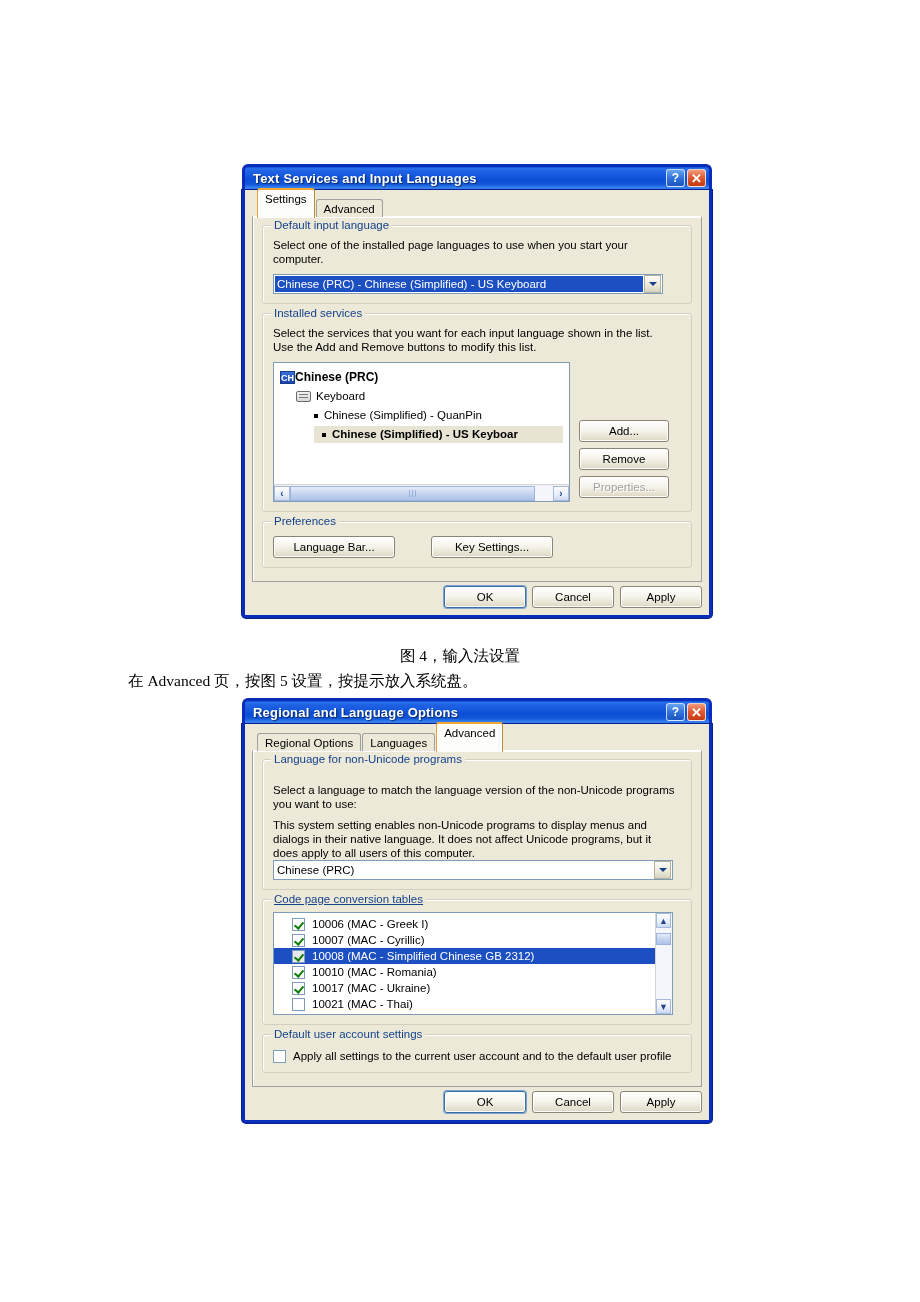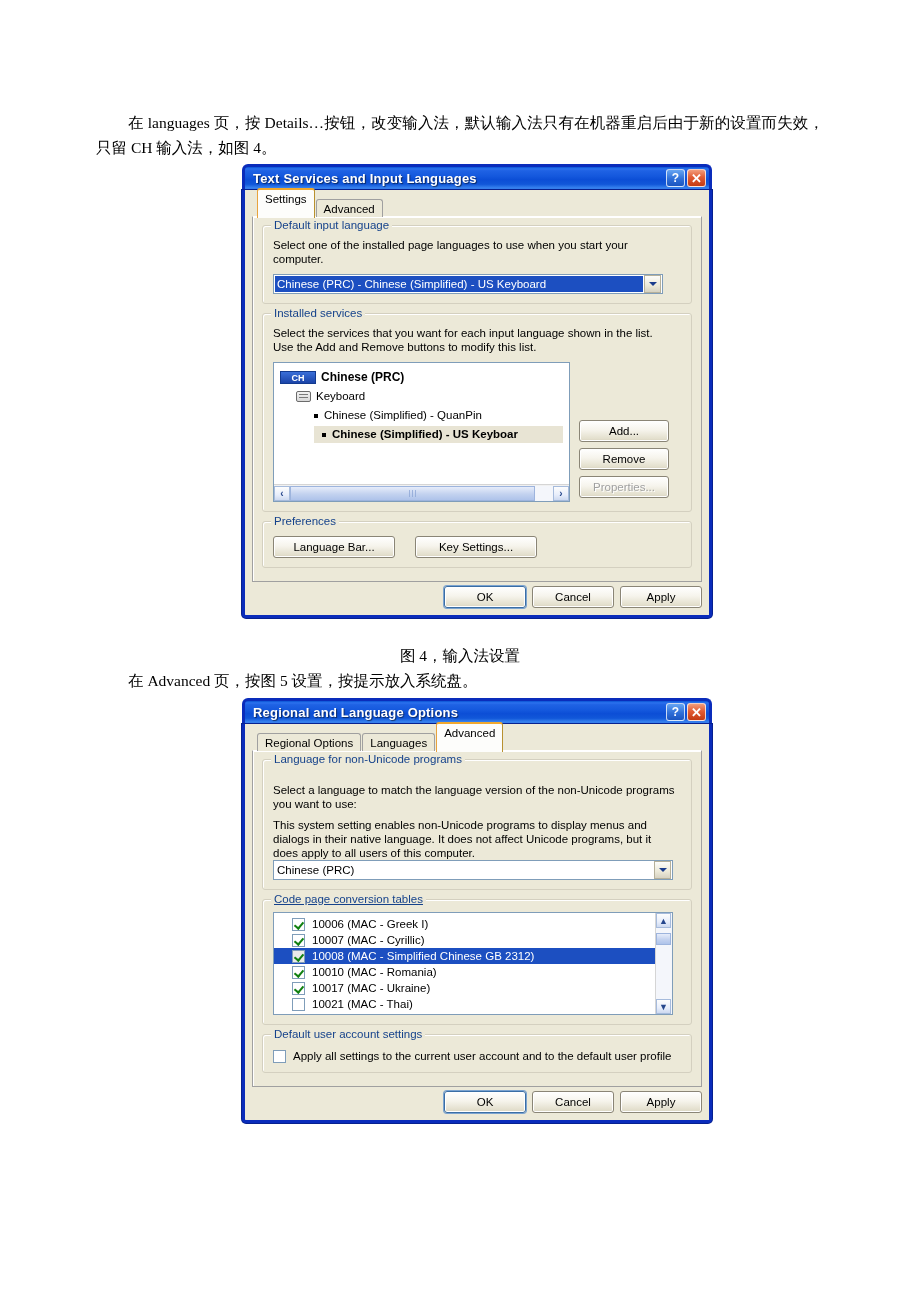--- a/index.html
+++ b/index.html
@@ -255,29 +255,28 @@
   .tree-row {
     font-family: "Liberation Sans", sans-serif;
     font-size: 11.5px;
     line-height: 15px;
     white-space: nowrap;
     display: flex;
     align-items: center;
   }
   .ch-badge {
     display: inline-block;
-    width: 36px; height: 13px;
+    width: 15px; height: 13px;
     background: linear-gradient(to bottom,#3a6fd8,#1b44a8);
     color: #fff;
     font-family: "Liberation Sans", sans-serif;
     font-size: 9px;
     font-weight: bold;
     text-align: center;
     line-height: 13px;
-    margin-right: 5px;
     border: 1px solid #123a8f;
     box-sizing: border-box;
   }
   .kbd-ico {
     display: inline-block;
     width: 15px; height: 11px;
     margin-right: 5px;
     border: 1px solid #6b6b6b;
     border-radius: 2px;
     background:
@@ -398,23 +397,20 @@
     justify-content: flex-end;
     gap: 6px;
     padding-top: 4px;
   }
 </style>
 </head>
 <body>
 
 <div class="page">
 
-  <div class="doc-para" style="top:110px;">
-    <span class="indent"></span><span>在 languages 页，按 Details…按钮，改变输入法，默认输入法只有在机器重启后由于新的设置而失效，只留 CH 输入法，如图 4。</span>
-  </div>
 
   <div style="position:absolute;left:242px;top:164px;width:470px;">
     <div class="dlg-titlebar">
       <span class="dlg-title">Text Services and Input Languages</span>
       <span class="tb-btns">
         <span class="tb-btn tb-help">?</span>
         <span class="tb-btn tb-close">✕</span>
       </span>
     </div>
 
@@ -484,21 +480,21 @@
                   </span>
                 <span class="btn disabled" style="width:90px;">
                     <span>Properties...</span>
                   </span>
               </div>
             </div>
           </div>
 
           <div class="group" style="margin-bottom:4px;">
             <span class="group-title">Preferences</span>
-            <div style="display:flex;gap:20px;padding-top:2px;">
+            <div style="display:flex;gap:36px;padding-top:2px;">
               <span class="btn" style="width:122px;">
                   <span>Language Bar...</span>
                 </span>
               <span class="btn" style="width:122px;">
                   <span>Key Settings...</span>
                 </span>
             </div>
           </div>
         </div>
 

